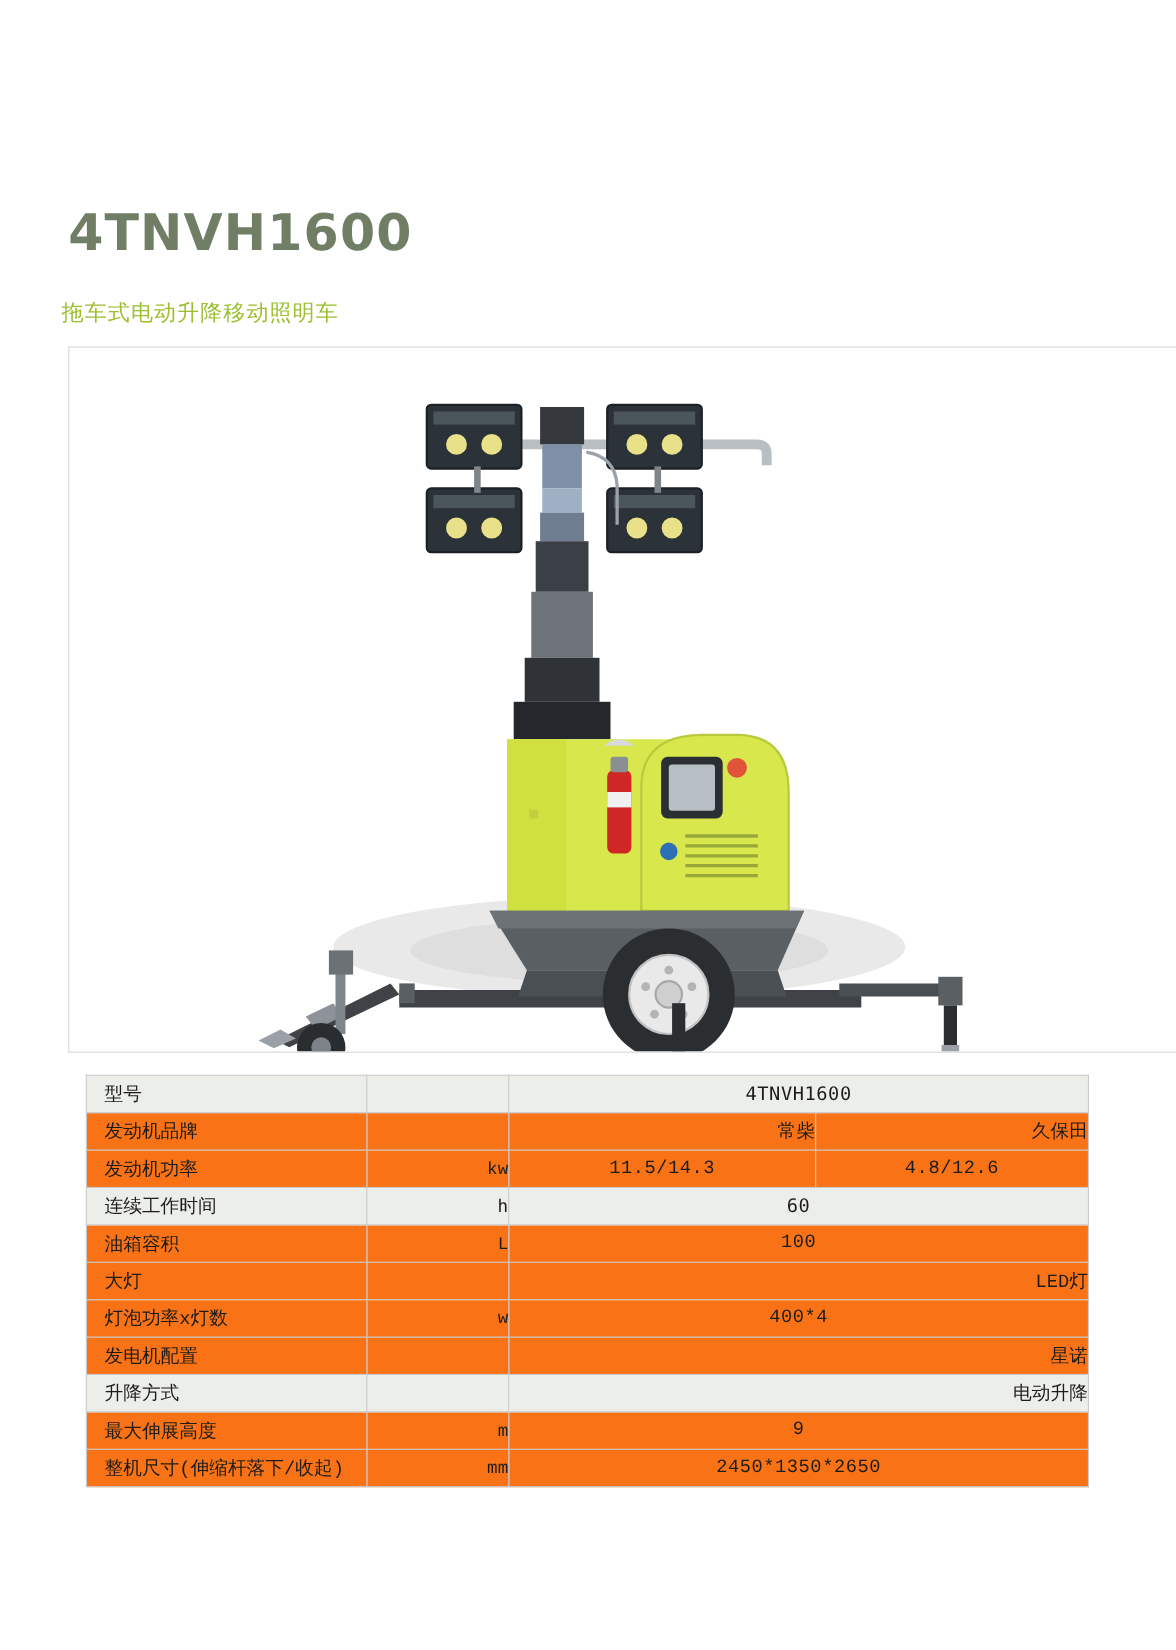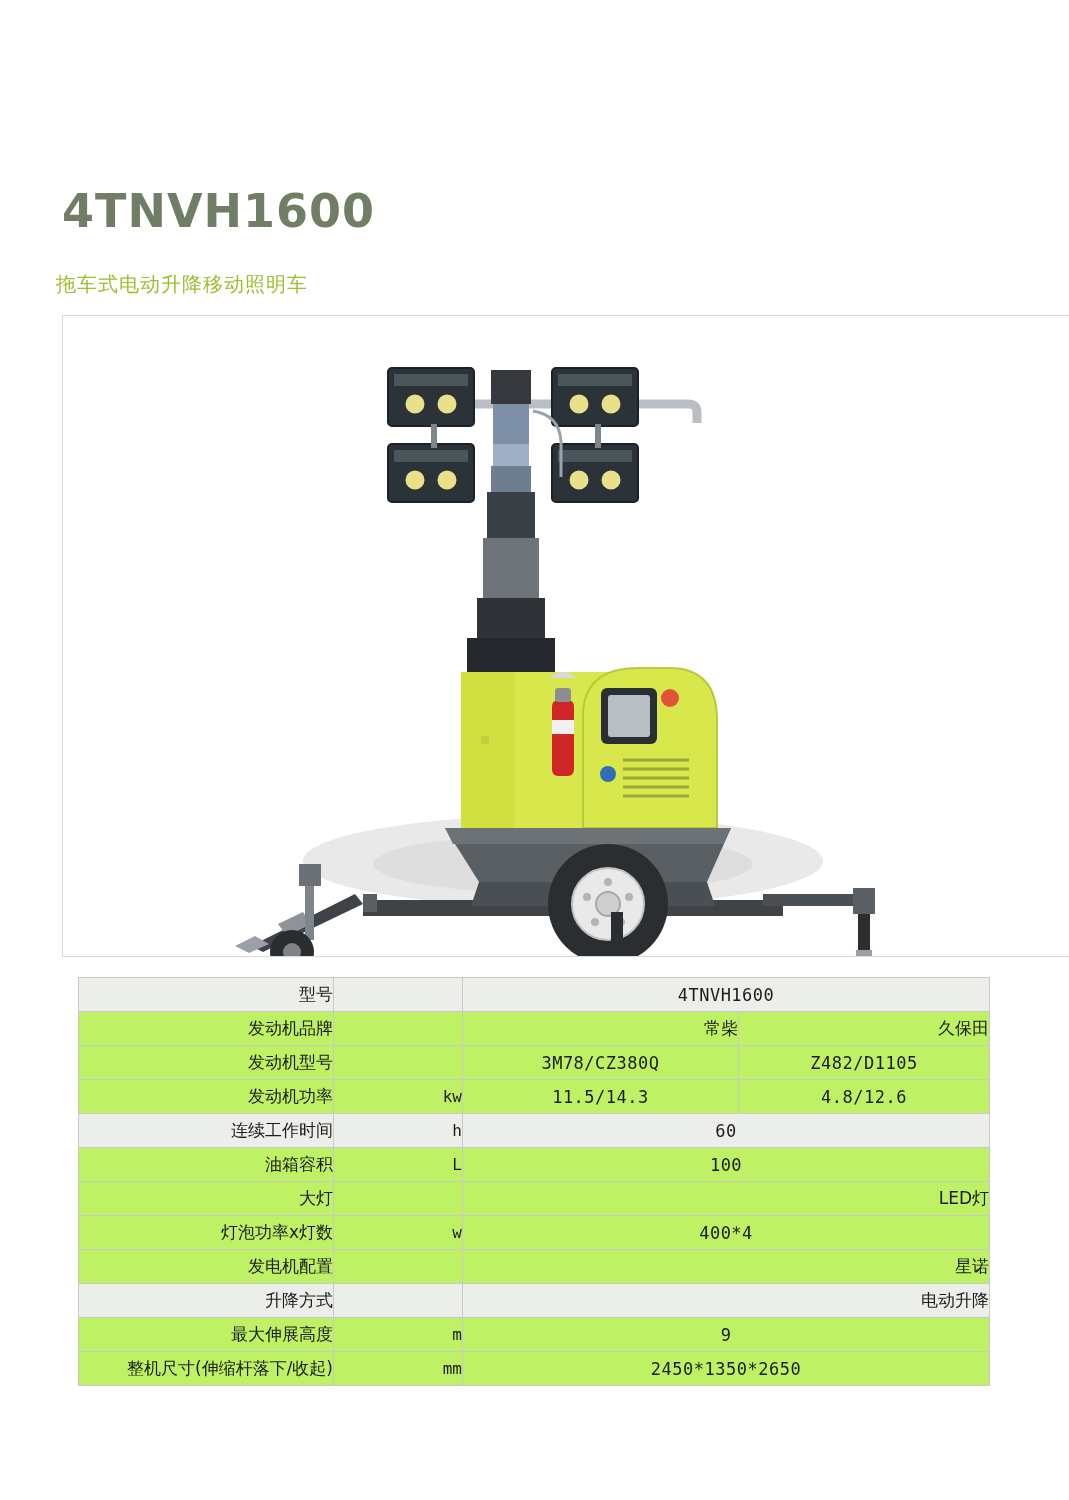--- a/index.html
+++ b/index.html
@@ -72,21 +72,21 @@
   }
   .spec-table td {
     border: 1px solid #c9c9c9;
     padding: 0;
     height: 33px;
     vertical-align: middle;
   }
   .c-name {
     width: 238px;
     padding-left: 16px !important;
-    text-align: right;
+    text-align: left;
     font-family: "DejaVu Sans", sans-serif;
     font-size: 17px;
   }
   .c-unit {
     width: 128px;
     text-align: right;
     font-family: "DejaVu Sans Mono", monospace;
     font-size: 16px;
   }
   .c-val {
@@ -97,21 +97,22 @@
   }
   .c-val-cn {
     text-align: right;
     font-family: "DejaVu Sans", sans-serif;
     font-size: 17px;
   }
   .row-shade td {
     background: #eceeea;
   }
   .row-plain td {
-    background: #bef264;
+    background: #f97316;
+    font-family: Liberation Mono, monospace;
   }
 </style>
 </head>
 <body>
 
 <div class="page">
 
   <div class="title">4TNVH1600</div>
   <div class="subtitle">拖车式电动升降移动照明车</div>
 
@@ -231,26 +232,20 @@
         <td class="c-unit"></td>
         <td class="c-val" colspan="2">4TNVH1600</td>
       </tr>
       <tr class="row-plain">
         <td class="c-name">发动机品牌</td>
         <td class="c-unit"></td>
         <td class="c-val-cn">常柴</td>
         <td class="c-val-cn">久保田</td>
       </tr>
       <tr class="row-plain">
-        <td class="c-name">发动机型号</td>
-        <td class="c-unit"></td>
-        <td class="c-val">3M78/CZ380Q</td>
-        <td class="c-val">Z482/D1105</td>
-      </tr>
-      <tr class="row-plain">
         <td class="c-name">发动机功率</td>
         <td class="c-unit">kw</td>
         <td class="c-val">11.5/14.3</td>
         <td class="c-val">4.8/12.6</td>
       </tr>
       <tr class="row-shade">
         <td class="c-name">连续工作时间</td>
         <td class="c-unit">h</td>
         <td class="c-val" colspan="2">60</td>
       </tr>

